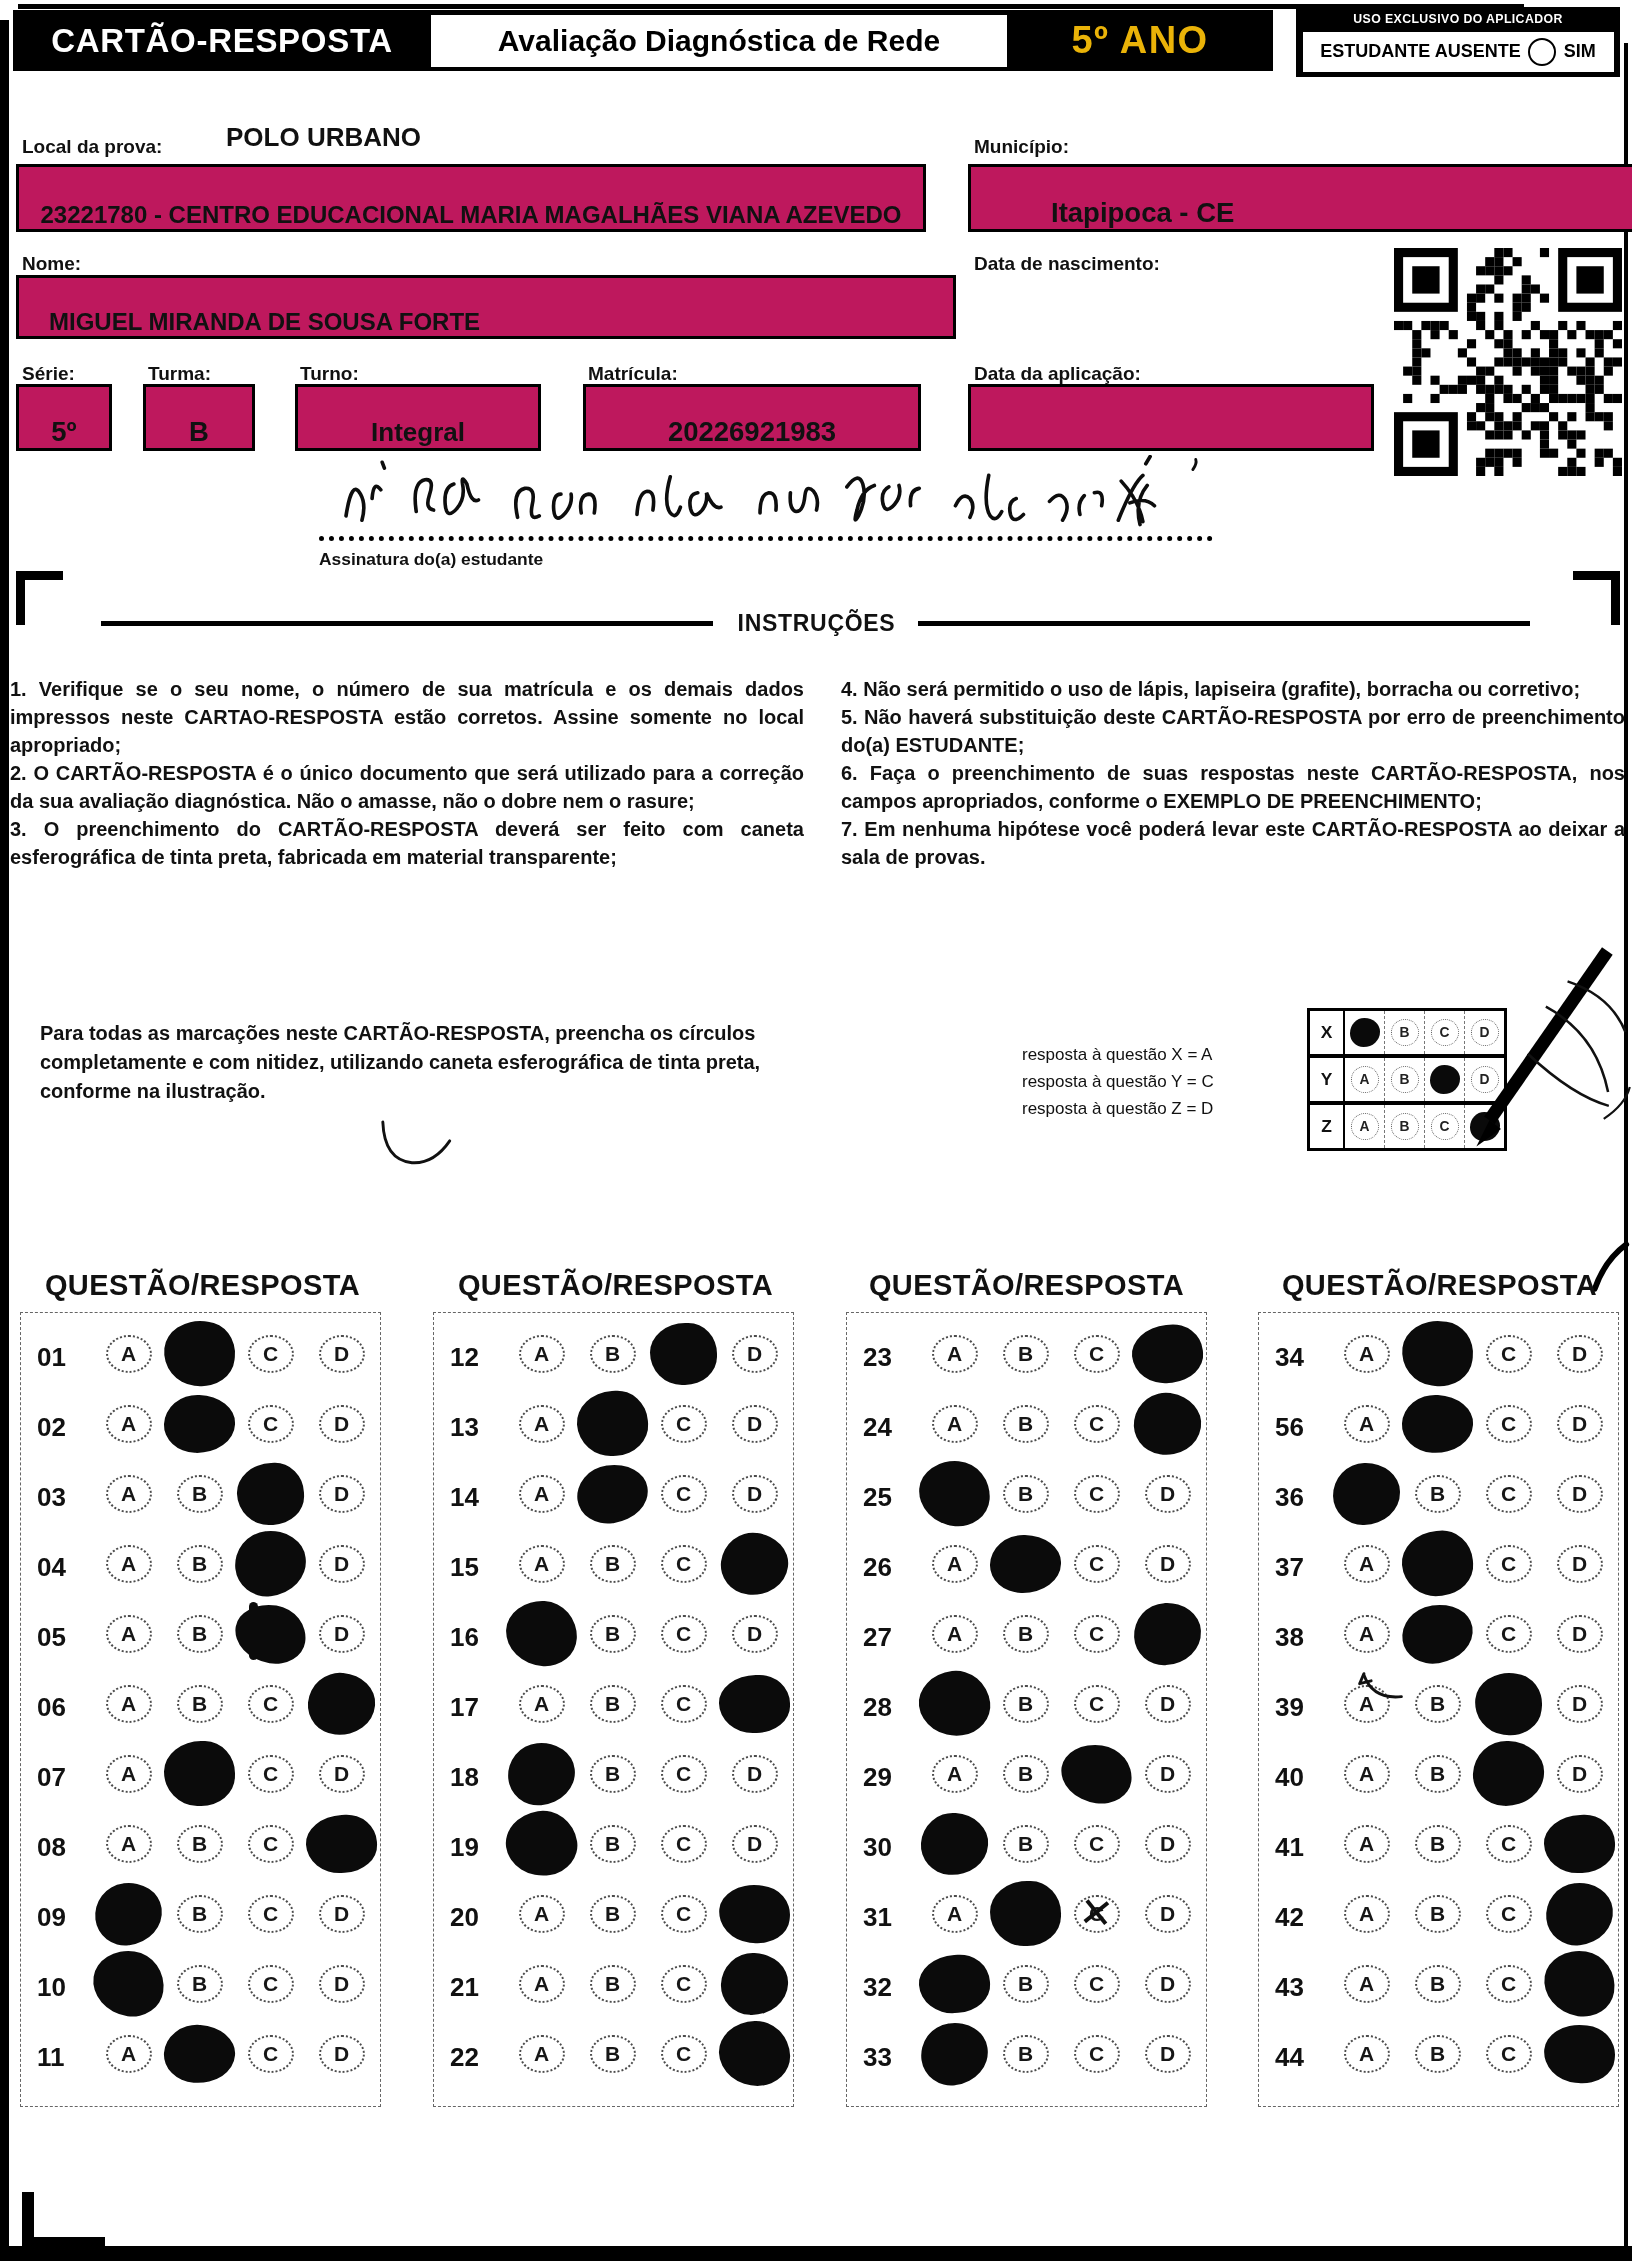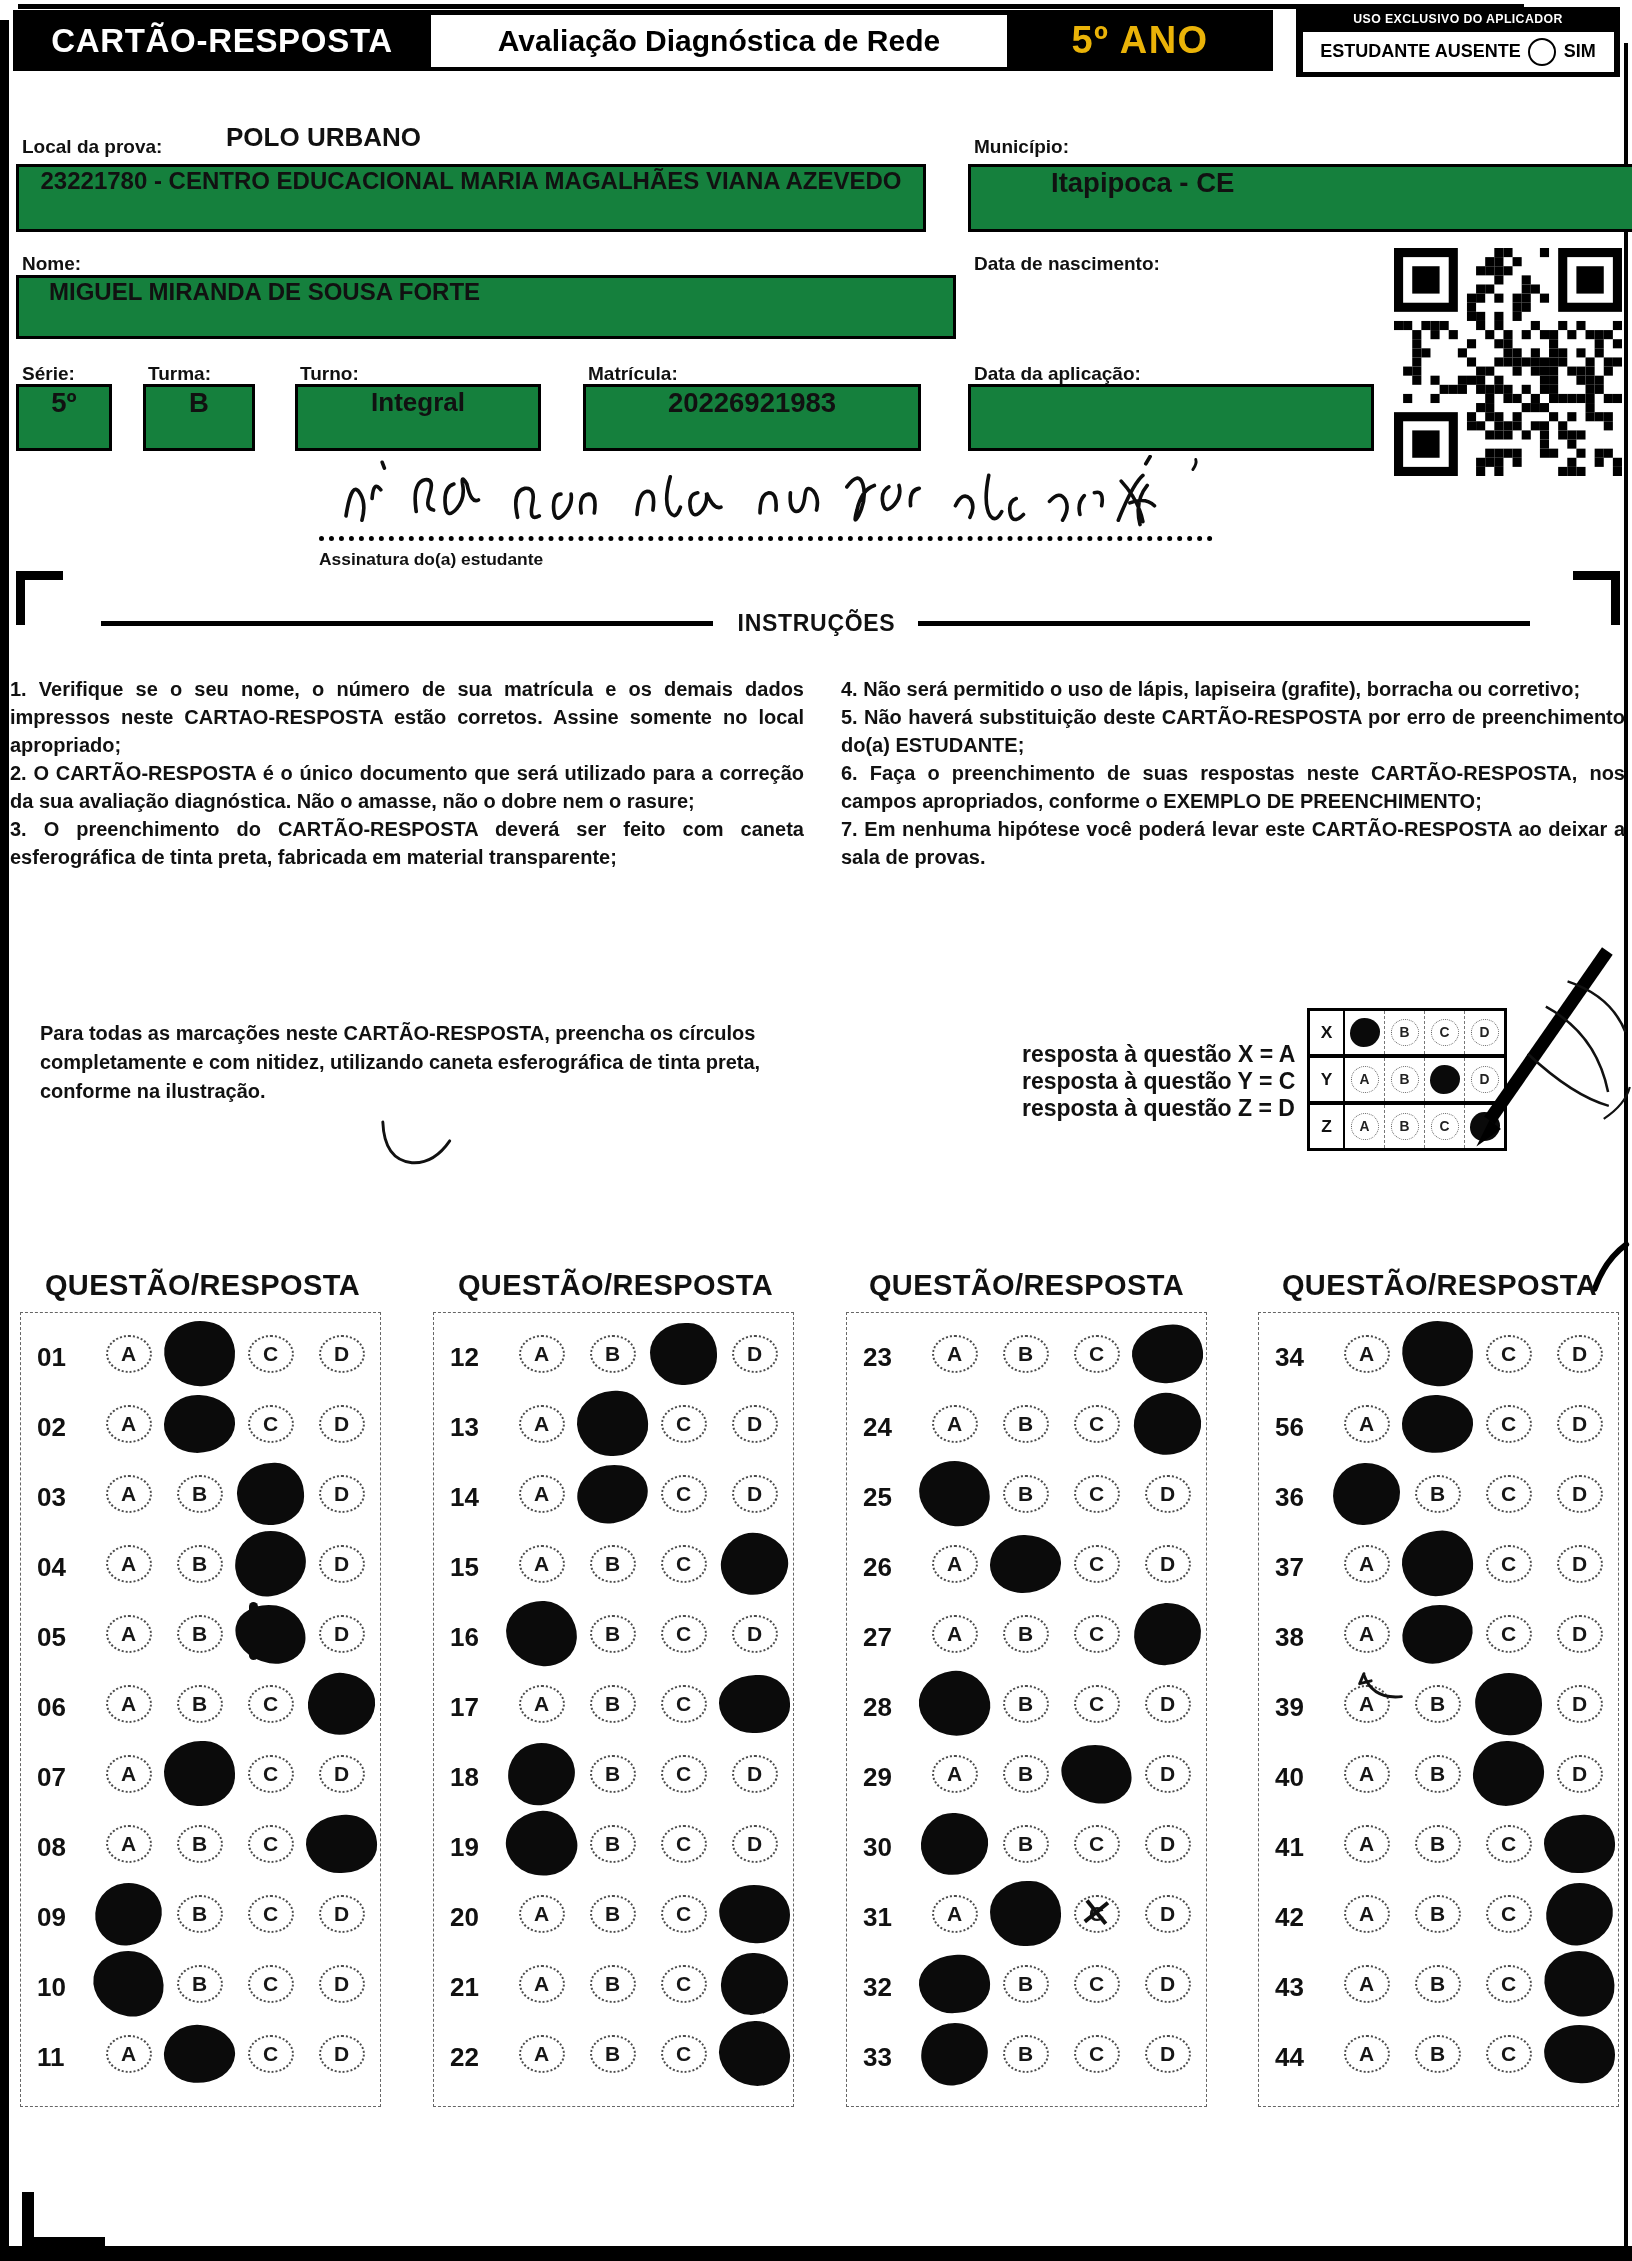--- a/index.html
+++ b/index.html
@@ -20,33 +20,33 @@
   .header-grade{flex:1;text-align:center;color:#eab308;font-size:38px;font-weight:bold;letter-spacing:1.4px;}
   .aplicador-box{left:1296px;top:7.2px;width:324px;height:70px;background:#000;}
   .aplicador-label{color:#fff;font-size:12.3px;font-weight:bold;text-align:center;margin-top:5px;letter-spacing:0.4px;}
   .absent-box{position:absolute;left:6.5px;top:24.6px;right:6.5px;bottom:5px;background:#fff;display:flex;
         align-items:center;justify-content:center;gap:7.2px;font-size:18px;font-weight:bold;color:#000;}
   .absent-circle{width:24.6px;height:24.6px;border:2.2px solid #000;border-radius:50%;flex:0 0 auto;}
 
   
   .flabel{position:absolute;font-size:19px;font-weight:bold;}
   .fvalue-plain{position:absolute;font-size:26px;font-weight:bold;}
-  .fbox{position:absolute;border:3.6px solid #000;display:flex;align-items:flex-start;font-weight:bold;background:#15803d;}
+  .fbox{position:absolute;border:3.6px solid #000;display:flex;align-items:flex-end;font-weight:bold;background:#be185d;}
   .center{justify-content:center;}
 
   .dotted-line{border-bottom:5px dotted #000;}
   .sig-label{position:absolute;text-align:left;font-size:17.4px;font-weight:bold;}
 
   
   .instr-rule{background:#000;height:5px;}
   .instr-title{position:absolute;font-size:23px;font-weight:bold;text-align:center;letter-spacing:0.7px;}
   .instr-col{position:absolute;font-size:20px;font-weight:bold;line-height:28px;text-align:justify;}
   .instr-col p{margin:0;}
   .note-par{position:absolute;font-size:20px;font-weight:bold;line-height:29px;}
-  .legend{position:absolute;font-size:23px;font-weight:bold;line-height:27px;white-space:nowrap;}
+  .legend{position:absolute;font-size:17px;font-weight:normal;line-height:27px;white-space:nowrap;}
 
   
   .ex-grid{position:absolute;border:3.6px solid #000;background:#fff;}
   .ex-row{display:flex;border-bottom:4.3px solid #000;}
   .ex-row:last-child{border-bottom:none;}
   .ex-label{width:33px;height:43px;border-right:2.9px solid #000;display:flex;align-items:center;justify-content:center;
         font-size:17.4px;font-weight:bold;}
   .ex-cell{width:39px;height:43px;border-right:1.4px dashed #777;display:flex;align-items:center;justify-content:center;position:relative;}
   .ex-cell:last-child{border-right:none;}
   .ex-bubble{width:26px;height:24.6px;border:1.4px dotted #666;border-radius:50%;display:flex;align-items:center;

